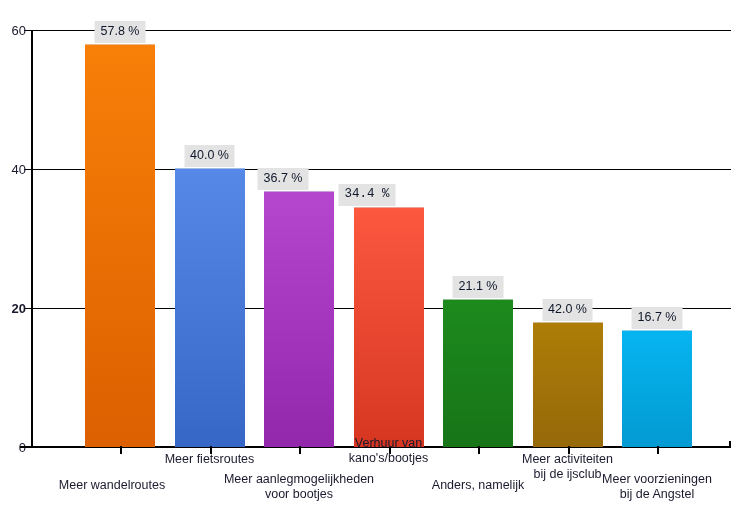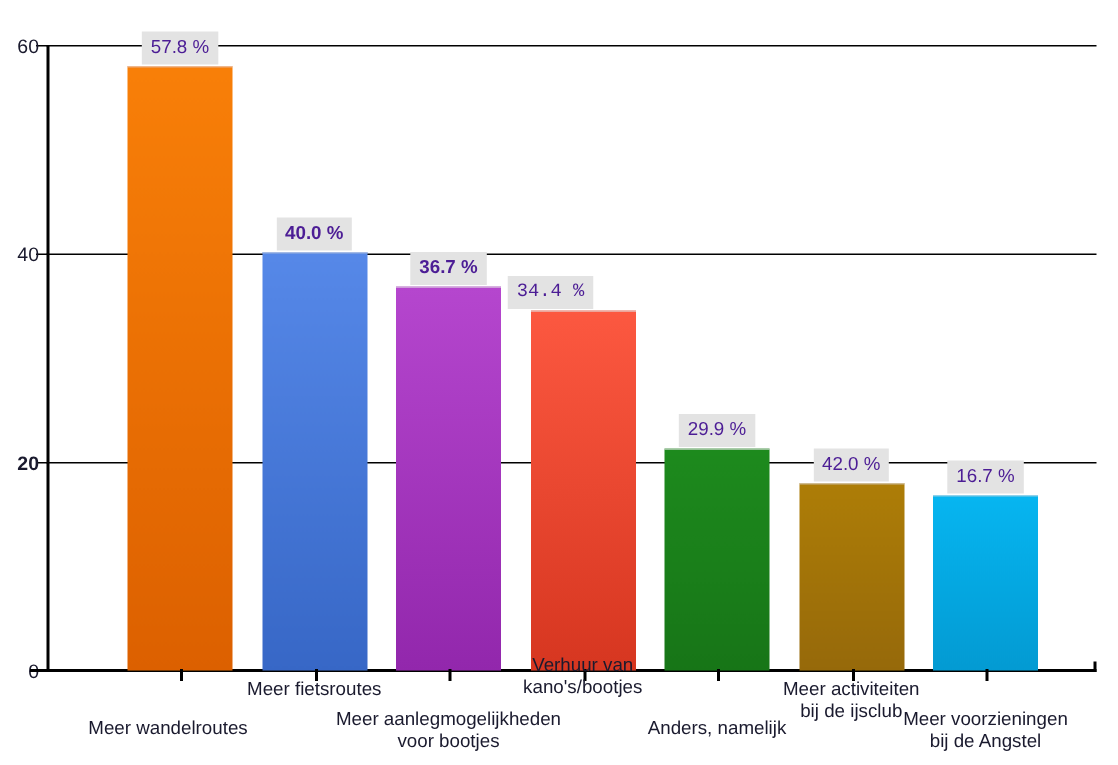--- a/index.html
+++ b/index.html
@@ -87,21 +87,21 @@
     border-top: 1px solid rgba(255,255,255,0.55);
   }
 
   
   .value-label {
     position: absolute;
     background: #e3e3e3;
     font-size: 12.5px;
     line-height: 12.5px;
     padding: 4px 6px 5px 6px;
-    color: #4c1d95;
+    color: #0f172a;
     white-space: nowrap;
     text-align: center;
   }
 
   
   .cat-label {
     position: absolute;
     font-size: 12.5px;
     line-height: 14.5px;
     color: #1a1a2e;
@@ -147,24 +147,24 @@
       <div class="x-tick" style="left: 210px;"></div>
       <div class="x-tick" style="left: 299px;"></div>
       <div class="x-tick" style="left: 389px;"></div>
       <div class="x-tick" style="left: 478px;"></div>
       <div class="x-tick" style="left: 568px;"></div>
       <div class="x-tick" style="left: 657px;"></div>
     </div>
 
   <div id="valuelabels-layer">
       <div class="value-label" style="left: 120px; top: 21px; transform: translateX(-50%);">57.8 %</div>
-      <div class="value-label" style="left: 209.5px; top: 145px; transform: translateX(-50%); font-weight: bold;">40.0 %</div>
-      <div class="value-label" style="left: 299px; top: 168px; transform: translateX(-50%); font-weight: bold;">36.7 %</div>
+      <div class="value-label" style="left: 209.5px; top: 145px; transform: translateX(-50%);">40.0 %</div>
+      <div class="value-label" style="left: 283px; top: 168px; transform: translateX(-50%);">36.7 %</div>
       <div class="value-label" style="left: 367px; top: 184px; transform: translateX(-50%); font-family: Liberation Mono, monospace;">34.4 %</div>
-      <div class="value-label" style="left: 478px; top: 276px; transform: translateX(-50%);">29.9 %</div>
+      <div class="value-label" style="left: 478px; top: 276px; transform: translateX(-50%);">21.1 %</div>
       <div class="value-label" style="left: 567.5px; top: 299px; transform: translateX(-50%);">42.0 %</div>
       <div class="value-label" style="left: 657px; top: 307px; transform: translateX(-50%);">16.7 %</div>
     </div>
 
   <div id="catlabels-layer">
       <div class="cat-label" style="width: 180px; left: 22px; top: 478px;">Meer wandelroutes</div>
       <div class="cat-label" style="width: 180px; left: 119.5px; top: 452px;">Meer fietsroutes</div>
       <div class="cat-label" style="width: 180px; left: 209px; top: 472px;">Meer aanlegmogelijkheden
 voor bootjes</div>
       <div class="cat-label" style="width: 180px; left: 298.5px; top: 436px;">Verhuur van

